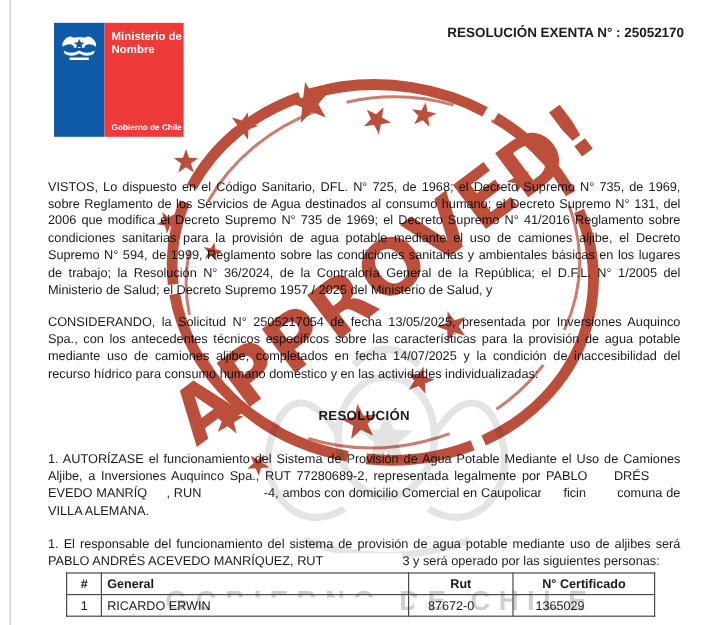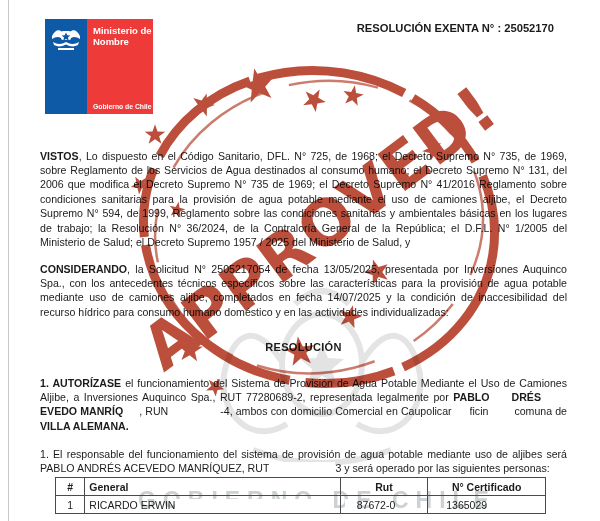--- a/index.html
+++ b/index.html
@@ -8,30 +8,30 @@
     font-family:"Liberation Sans",sans-serif;color:#1b1b1b;overflow:hidden;
   }
   .scan-edge{position:absolute;left:8px;top:0;bottom:0;width:1px;background:#c9c9c9;}
   
   .logo{position:absolute;left:45px;top:19px;width:108px;height:95px;display:flex;}
   .logo-blue{width:42px;background:#0e5aa7;display:flex;align-items:flex-start;justify-content:center;padding-top:7px;box-sizing:border-box;}
   .logo-red{flex:1;background:#ee3a39;position:relative;}
   .logo-ministry{position:absolute;top:7px;left:6px;color:#fff;font-weight:bold;font-size:9.5px;line-height:1.15;}
   .logo-gob{position:absolute;bottom:4px;left:6px;color:#fff;font-weight:bold;font-size:6.8px;white-space:nowrap;}
   
-  .res-header{position:absolute;right:46px;top:20px;text-align:right;font-weight:bold;font-size:11.2px;line-height:1.55;}
+  .res-header{position:absolute;right:30px;top:20px;text-align:right;font-weight:bold;font-size:11.2px;line-height:1.55;}
   .res-header .redact{height:10px;}
   
   .para{position:absolute;left:40px;width:527px;font-size:10.6px;line-height:14.4px;text-align:justify;z-index:1;}
   .p-vistos{top:138px;}
   .p-considerando{top:251px;}
   .p-heading{top:329px;text-align:center;font-weight:bold;font-size:11px;letter-spacing:.3px;}
   .p-auth{top:365px;}
   .p-resp{top:436px;}
-  .b{font-weight:bold;}
+  .b{font-weight:normal;}
   .redact{display:inline-block;background:#ffffff;height:11px;vertical-align:-1px;position:relative;z-index:2;}
   
   .tbl-wrap{position:absolute;left:55px;top:477px;width:491px;z-index:1;}
   table{border-collapse:collapse;width:100%;font-size:10.5px;}
   th,td{border:1.2px solid #4a4a4a;padding:1px 4px;height:15px;background:transparent;}
   th{font-weight:bold;text-align:center;}
   .col-num{width:22px;text-align:center;}
   .col-nombre{width:258px;text-align:left;}
   .col-rut{width:84px;}
   .col-cert{width:115px;text-align:center;}

